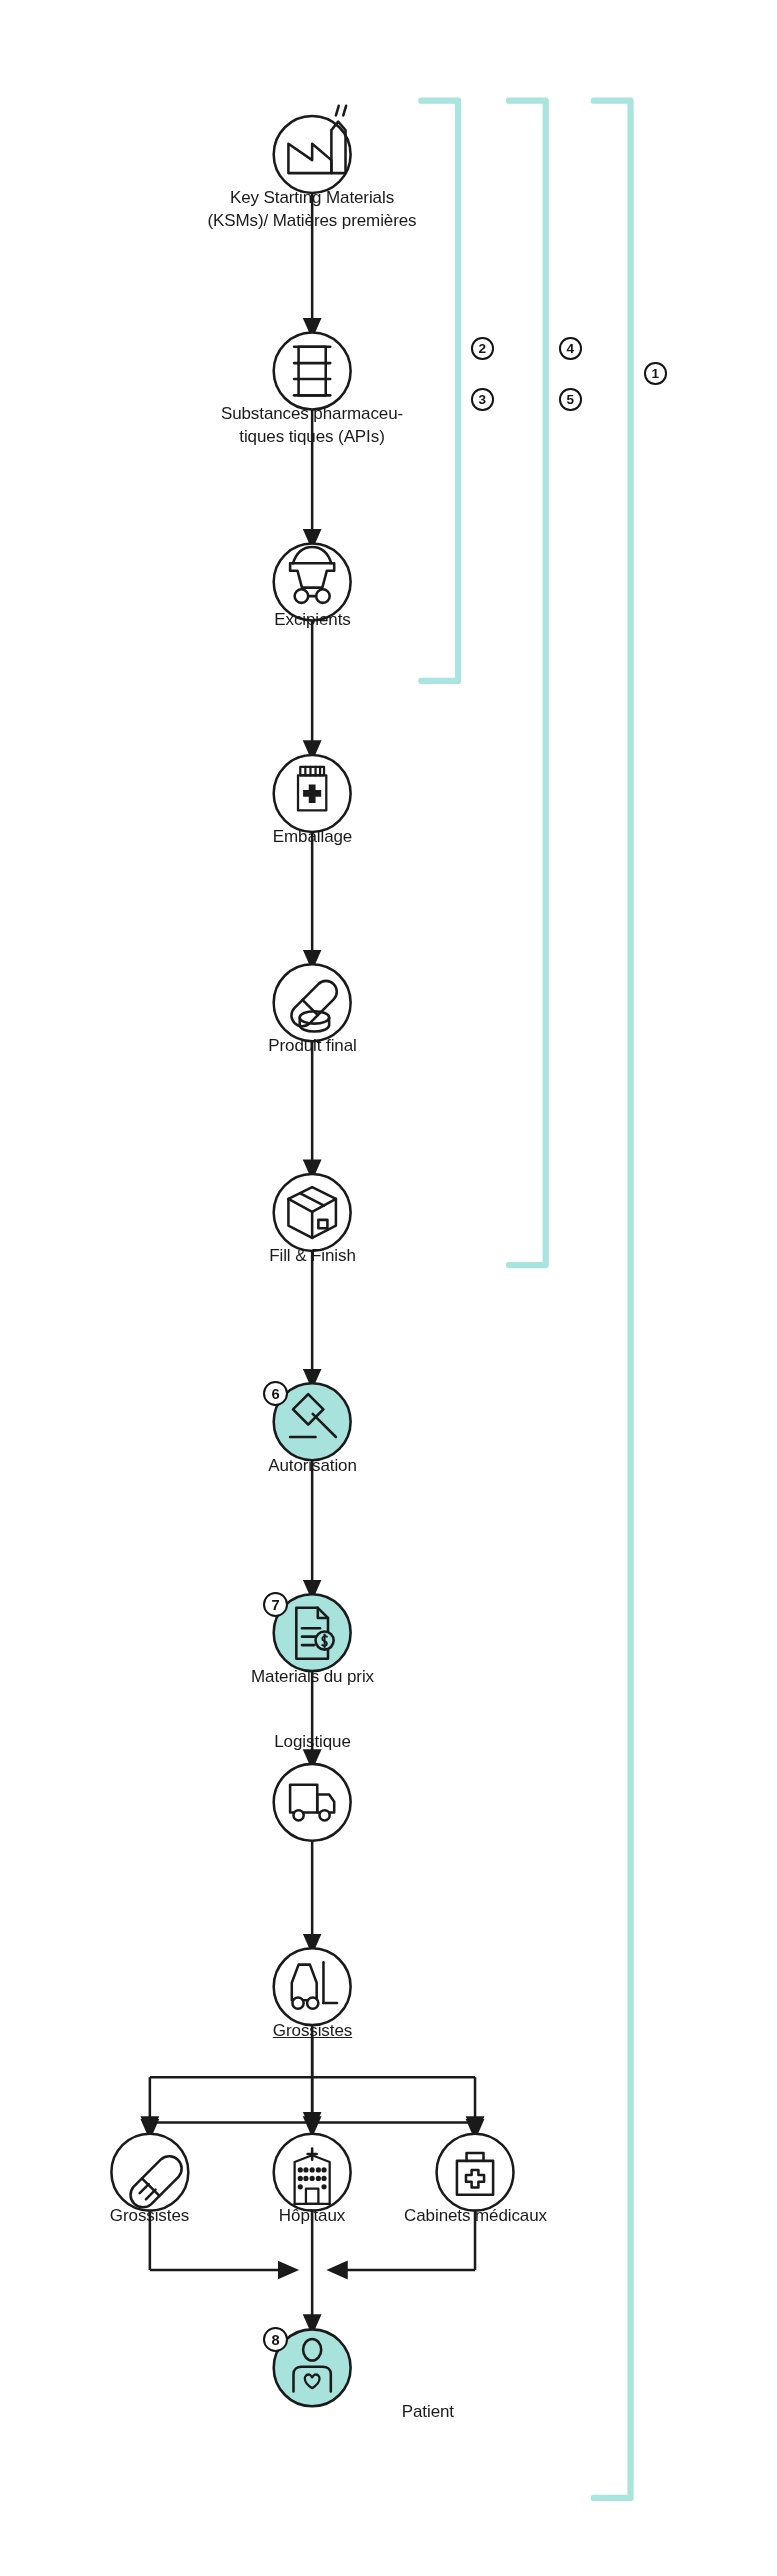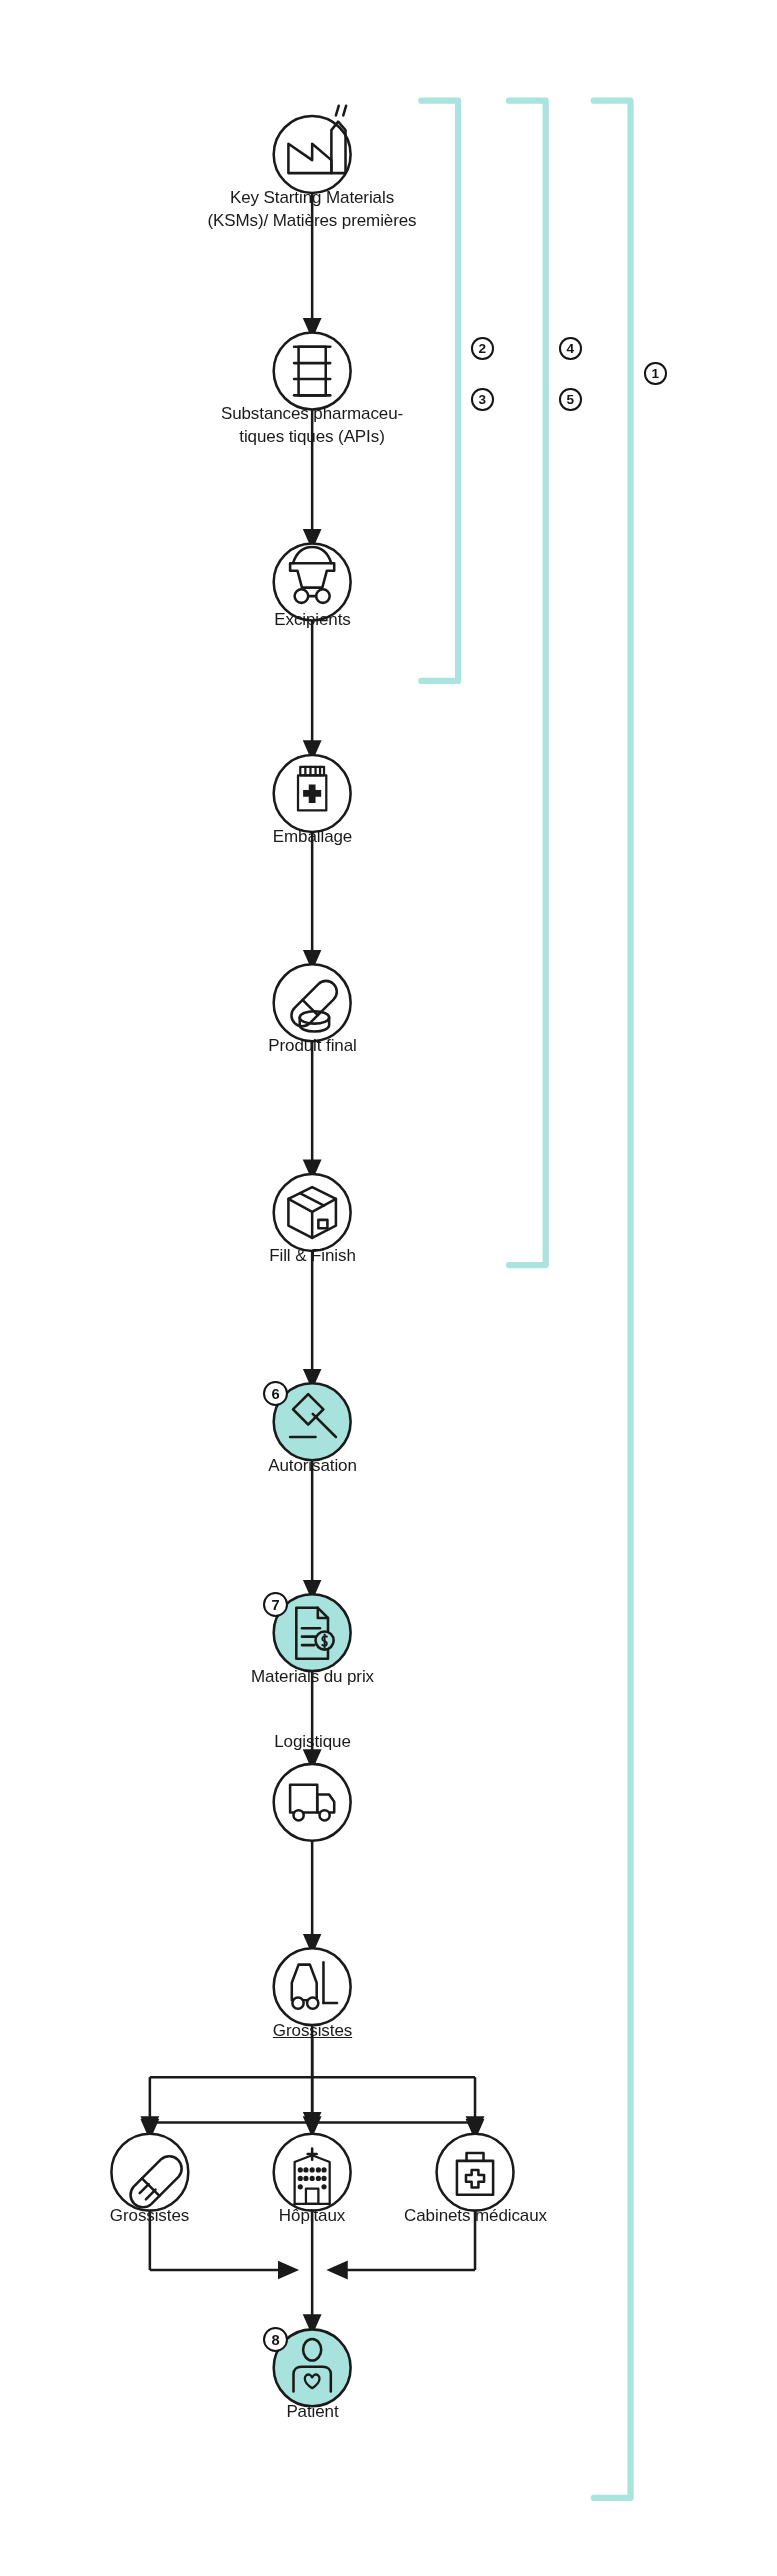--- a/index.html
+++ b/index.html
@@ -281,21 +281,21 @@
   <div class="node-label" style="left:171px; top:1245px; width:283px;">Fill &amp; Finish</div>
   <div class="node-label" style="left:171px; top:1455px; width:283px;">Autorisation</div>
   <div class="node-label" style="left:171px; top:1666px; width:283px;">Materials du prix</div>
   <div class="node-label" style="left:171px; top:1731px; width:283px;">Logistique</div>
   <div class="node-label" style="left:171px; top:2020px; width:283px;text-decoration:underline;">Grossistes</div>
 
   <div class="node-label" style="left:62px; top:2205px; width:175px;">Grossistes</div>
   <div class="node-label" style="left:244px; top:2205px; width:136px;">Hôpitaux</div>
   <div class="node-label" style="left:380px; top:2205px; width:191px;">Cabinets médicaux</div>
 
-  <div class="node-label" style="left:171px; top:2401px; width:283px;">Patient</div>
+  <div class="node-label" style="left:171px; top:2401px; width:283px;text-align:right;">Patient</div>
 
   <div class="badge-num" style="left:263px; top:1381px;">6</div>
   <div class="badge-num" style="left:263px; top:1592px;">7</div>
   <div class="badge-num" style="left:263px; top:2327px;">8</div>
 
   <div class="bracket-num" style="left:471px; top:337px;">2</div>
   <div class="bracket-num" style="left:471px; top:388px;">3</div>
   <div class="bracket-num" style="left:559px; top:337px;">4</div>
   <div class="bracket-num" style="left:559px; top:388px;">5</div>
   <div class="bracket-num" style="left:644px; top:362px;">1</div>

